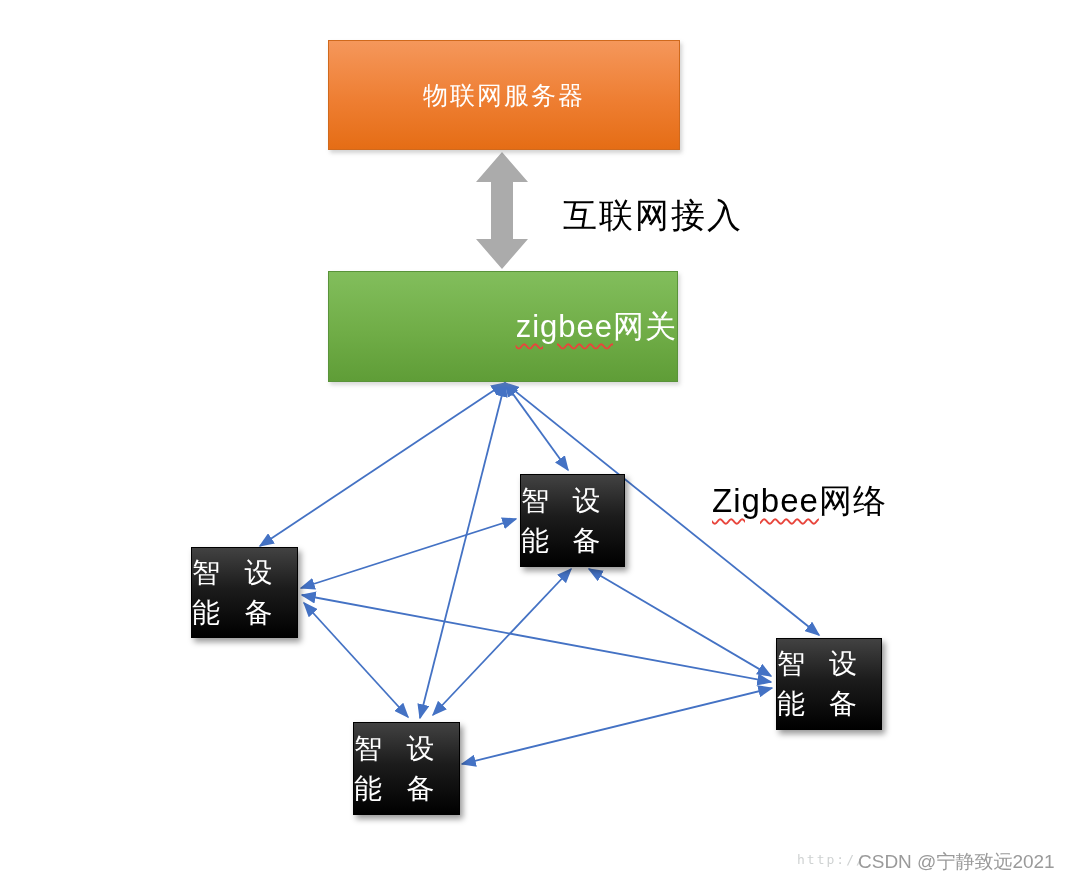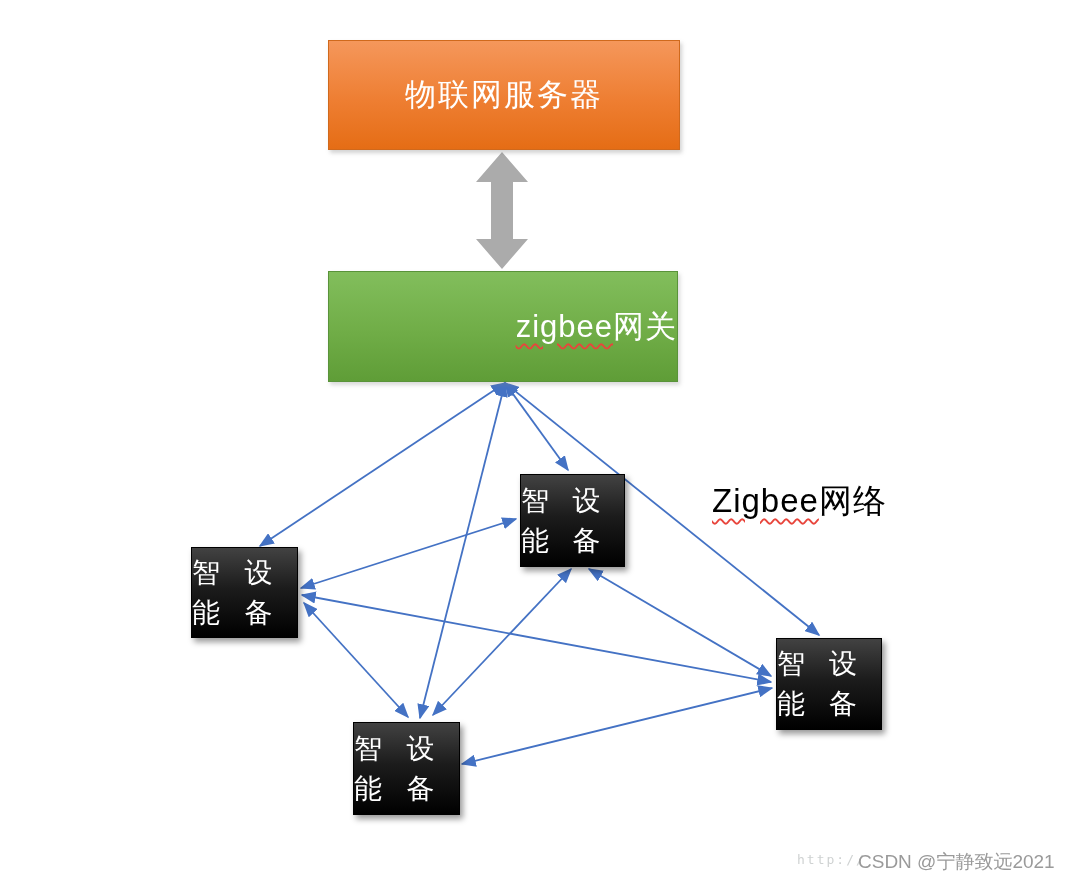--- a/index.html
+++ b/index.html
@@ -11,21 +11,21 @@
   .edge { stroke:#4472C4; stroke-width:1.8; fill:none; }
 
   .box {
     position:absolute; display:flex; align-items:center; justify-content:center;
     color:#ffffff; box-sizing:border-box;
   }
   .server {
     left:328px; top:40px; width:352px; height:110px;
     background:linear-gradient(180deg,#f5975b 0%,#ee7e32 55%,#e56d15 100%);
     border:1px solid #d0691c; box-shadow:2px 3px 4px rgba(130,130,130,.35);
-    font-size:31px; letter-spacing:2px;
+    font-size:25px; letter-spacing:2px;
   }
   .gateway {
     left:328px; top:271px; width:350px; height:111px;
     background:linear-gradient(180deg,#82be5c 0%,#70ad47 55%,#5f9d37 100%);
     border:1px solid #59933a; box-shadow:2px 3px 4px rgba(130,130,130,.3);
     font-size:31px; letter-spacing:1px;justify-content:flex-end;
   }
   .device {
     position:absolute; display:flex; flex-direction:row; align-items:center; justify-content:center;
     background:linear-gradient(180deg,#424242 0%,#1c1c1c 45%,#000000 100%);
@@ -79,20 +79,21 @@
       <line x1="302" y1="595" x2="771" y2="682" class="edge" marker-end="url(#ah-end)" marker-start="url(#ah-start)"></line>
       <line x1="571" y1="569" x2="433" y2="715" class="edge" marker-end="url(#ah-end)" marker-start="url(#ah-start)"></line>
       <line x1="589" y1="569" x2="771" y2="676" class="edge" marker-end="url(#ah-end)" marker-start="url(#ah-start)"></line>
       <line x1="462" y1="764" x2="772" y2="688" class="edge" marker-end="url(#ah-end)" marker-start="url(#ah-start)"></line>
     </svg>
 
   <div class="box server">
     <span>物联网服务器</span>
   </div>
 
+  <div class="float-label internet-label">互联网接入</div>
 
   <div class="box gateway">
     <span><span class="misspell">zigbee</span><span>网关</span></span>
   </div>
 
   <div class="float-label network-label">
     <span class="misspell">Zigbee</span><span>网络</span>
   </div>
 
   <div class="device device-left">

